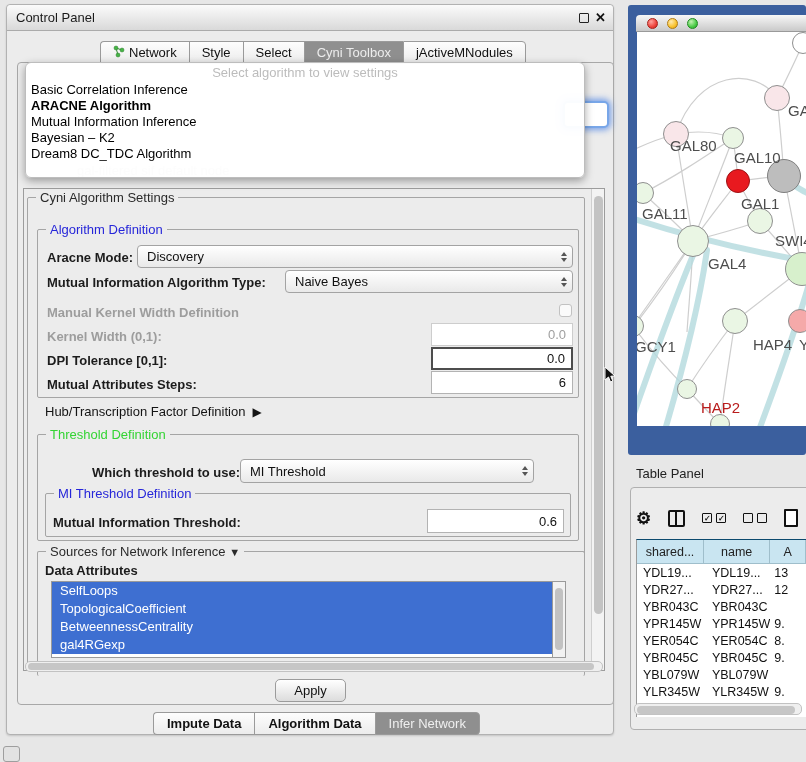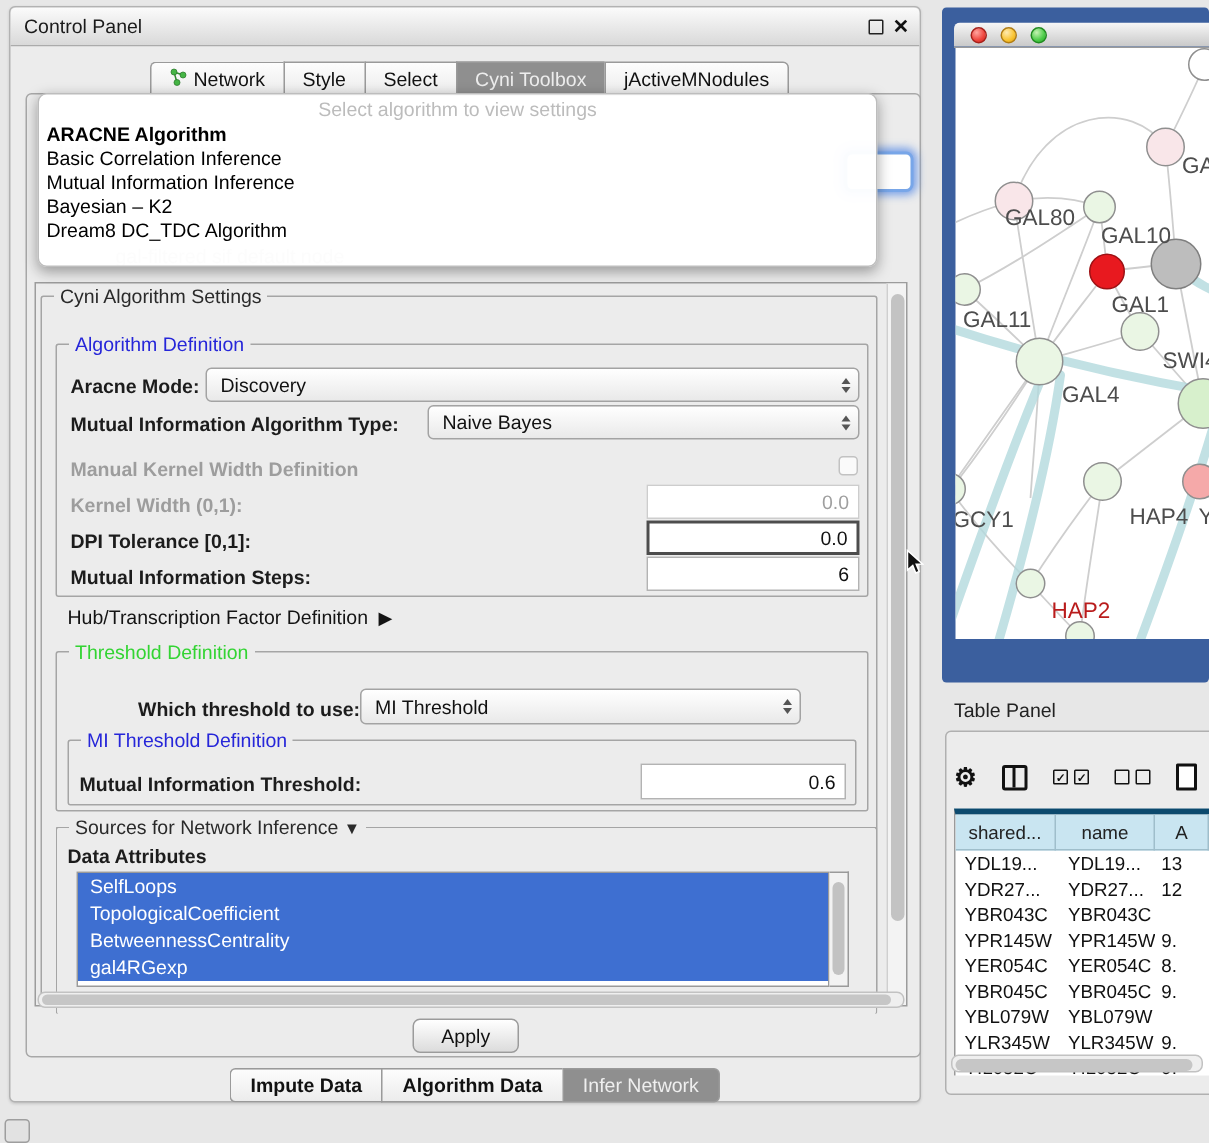--- a/index.html
+++ b/index.html
@@ -124,21 +124,21 @@
   .tp-toolbar { position:absolute; left:636px; top:503px; height:30px; display:flex; align-items:center; gap:17px; }
   .gear { font-size:17px; color:#111; font-weight:bold; }
   .split-ic { width:17px; height:17px; border:2px solid #111; border-radius:2px; position:relative; }
   .split-ic::after { content:""; position:absolute; left:5px; top:0; bottom:0; width:2px; background:#111; }
   .cb-pair { display:flex; gap:4px; }
   .cb { width:10px; height:10px; border:1.5px solid #111; border-radius:1px; font-size:8px;
     line-height:9px; text-align:center; color:#111; font-weight:bold; }
   .doc-ic { width:14px; height:18px; border:2px solid #111; border-radius:1px; position:relative; background:#fff; }
 
   .tbl { position:absolute; left:636px; top:539px; width:170px; height:178px; background:#fff;
-    border-left:1px solid #9a9a9a; border-top:4px solid #0c4a6e; overflow:hidden; }
+    border-left:1px solid #9a9a9a; border-top:1px solid #0c4a6e; overflow:hidden; }
   .thead { display:flex; height:24px; }
   .th { background:#c9e5f1; border-right:1px solid #9fbecb; border-bottom:1px solid #9fbecb;
     font-size:12.5px; color:#222; display:flex; align-items:center; justify-content:center; }
   .tr { display:flex; height:17px; }
   .td { font-size:12.5px; color:#111; display:flex; align-items:center; white-space:nowrap; overflow:hidden; }
   .c0 { width:75px; padding-left:6px; }
   .c1 { width:74px; padding-left:8px; }
   .c2 { width:40px; padding-left:4px; }
   .th.c0,.th.c1,.th.c2 { padding-left:0; }
   .tbl-hscroll { position:absolute; left:634px; top:703px; width:168px; height:12px; background:#efefef;
@@ -184,22 +184,22 @@
           <span>Cyni Toolbox</span>
         </div>
         <div class="tab">
           <span>jActiveMNodules</span>
         </div>
       </div>
 
     <div class="dropdown">
       <div class="dd-placeholder">Select algorithm to view settings</div>
       <div>
+          <div class="dd-item">Basic Correlation Inference</div>
           <div class="dd-item bold">ARACNE Algorithm</div>
-          <div class="dd-item">Basic Correlation Inference</div>
           <div class="dd-item">Mutual Information Inference</div>
           <div class="dd-item">Bayesian – K2</div>
           <div class="dd-item">Dream8 DC_TDC Algorithm</div>
         </div>
     </div>
 
     <div class="viewport"></div>
     <div class="vscroll">
         <div class="thumb"></div>
       </div>
@@ -230,21 +230,21 @@
     <span class="lbl dis" style="left:40px; top:300px;">Manual Kernel Width Definition</span>
     <div class="checkbox" style="left:552px; top:299px;"></div>
     <span class="lbl dis" style="left:40px; top:324px;">Kernel Width (0,1):</span>
     <div class="field dis" style="left:424px; top:318px; width:142px; height:23px;">
       <span>0.0</span>
     </div>
     <span class="lbl" style="left:40px; top:348px;">DPI Tolerance [0,1]:</span>
     <div class="field focus" style="left:424px; top:342px; width:142px; height:23px;">
       <span>0.0</span>
     </div>
-    <span class="lbl" style="left:40px; top:372px;">Mutual Information Steps:</span>
+    <span class="lbl" style="left:40px; top:372px;">Mutual Attributes Steps:</span>
     <div class="field" style="left:424px; top:366px; width:142px; height:23px;">
       <span>6</span>
     </div>
 
     <div class="hub-row">
       <span>Hub/Transcription Factor Definition</span><span class="arr">▶</span>
     </div>
 
     <div class="group" style="left:30px; top:429px; width:542px; height:107px;">
       <span class="group-title t-green">Threshold Definition</span>

